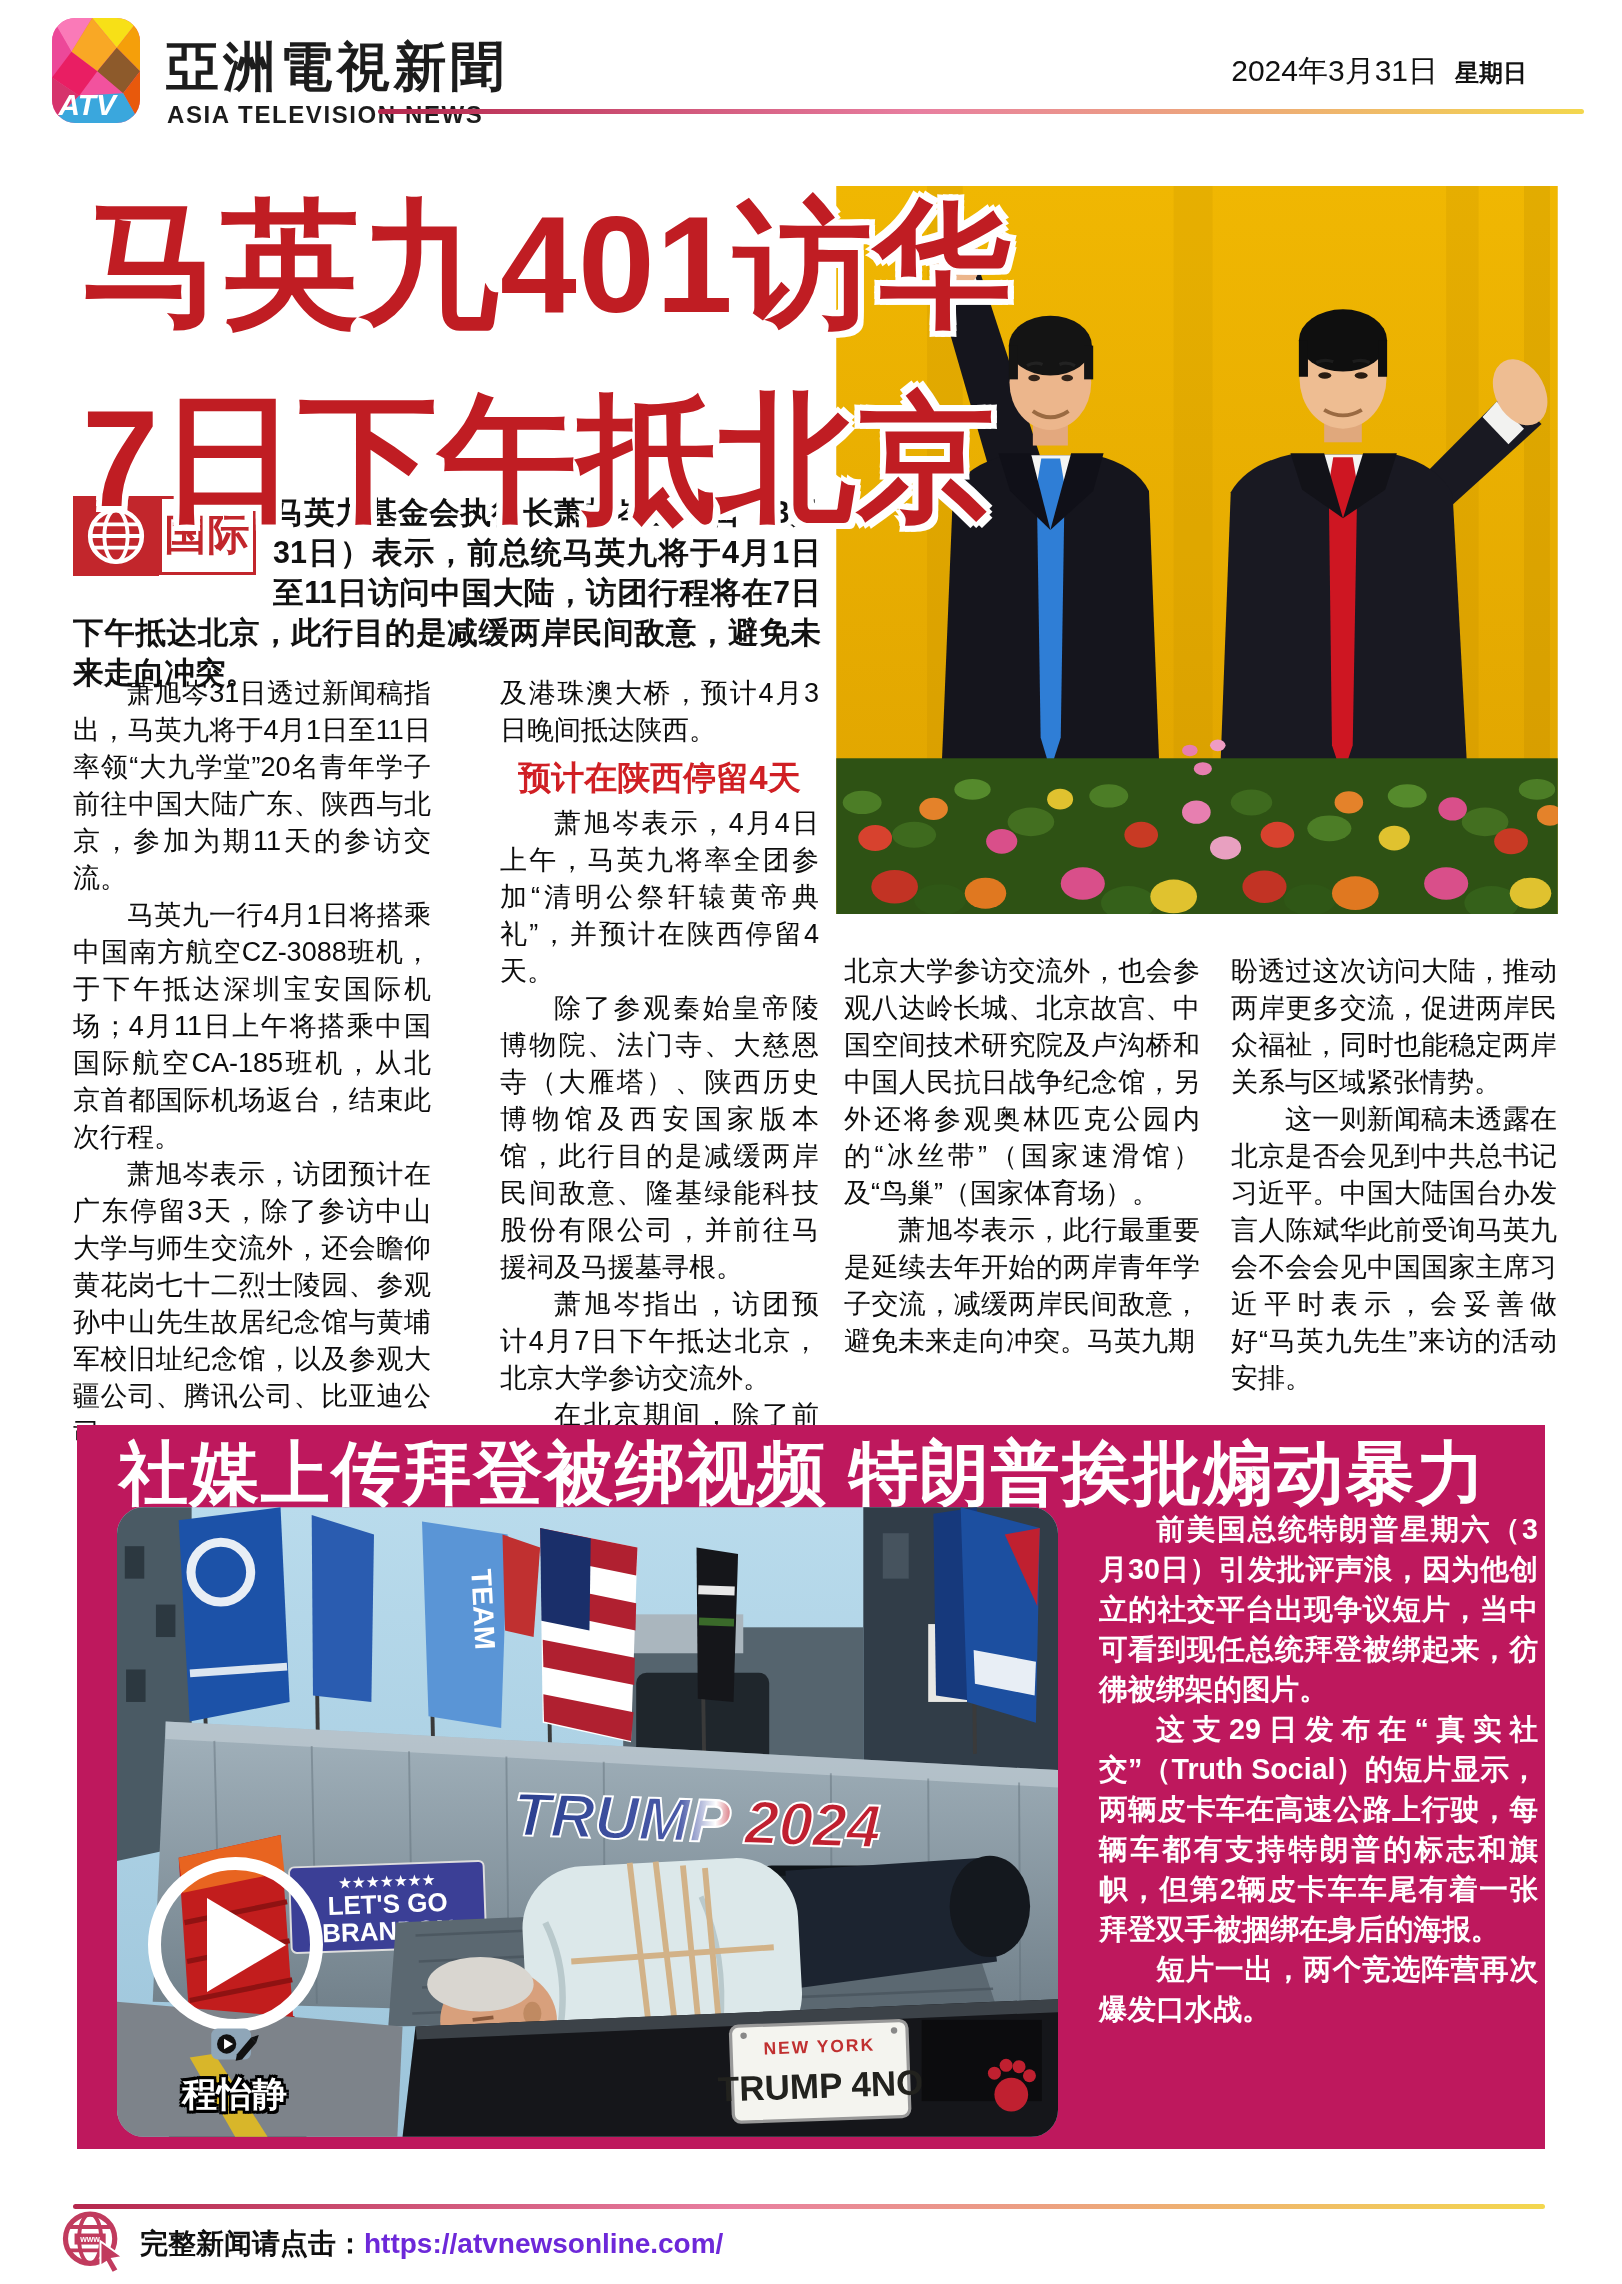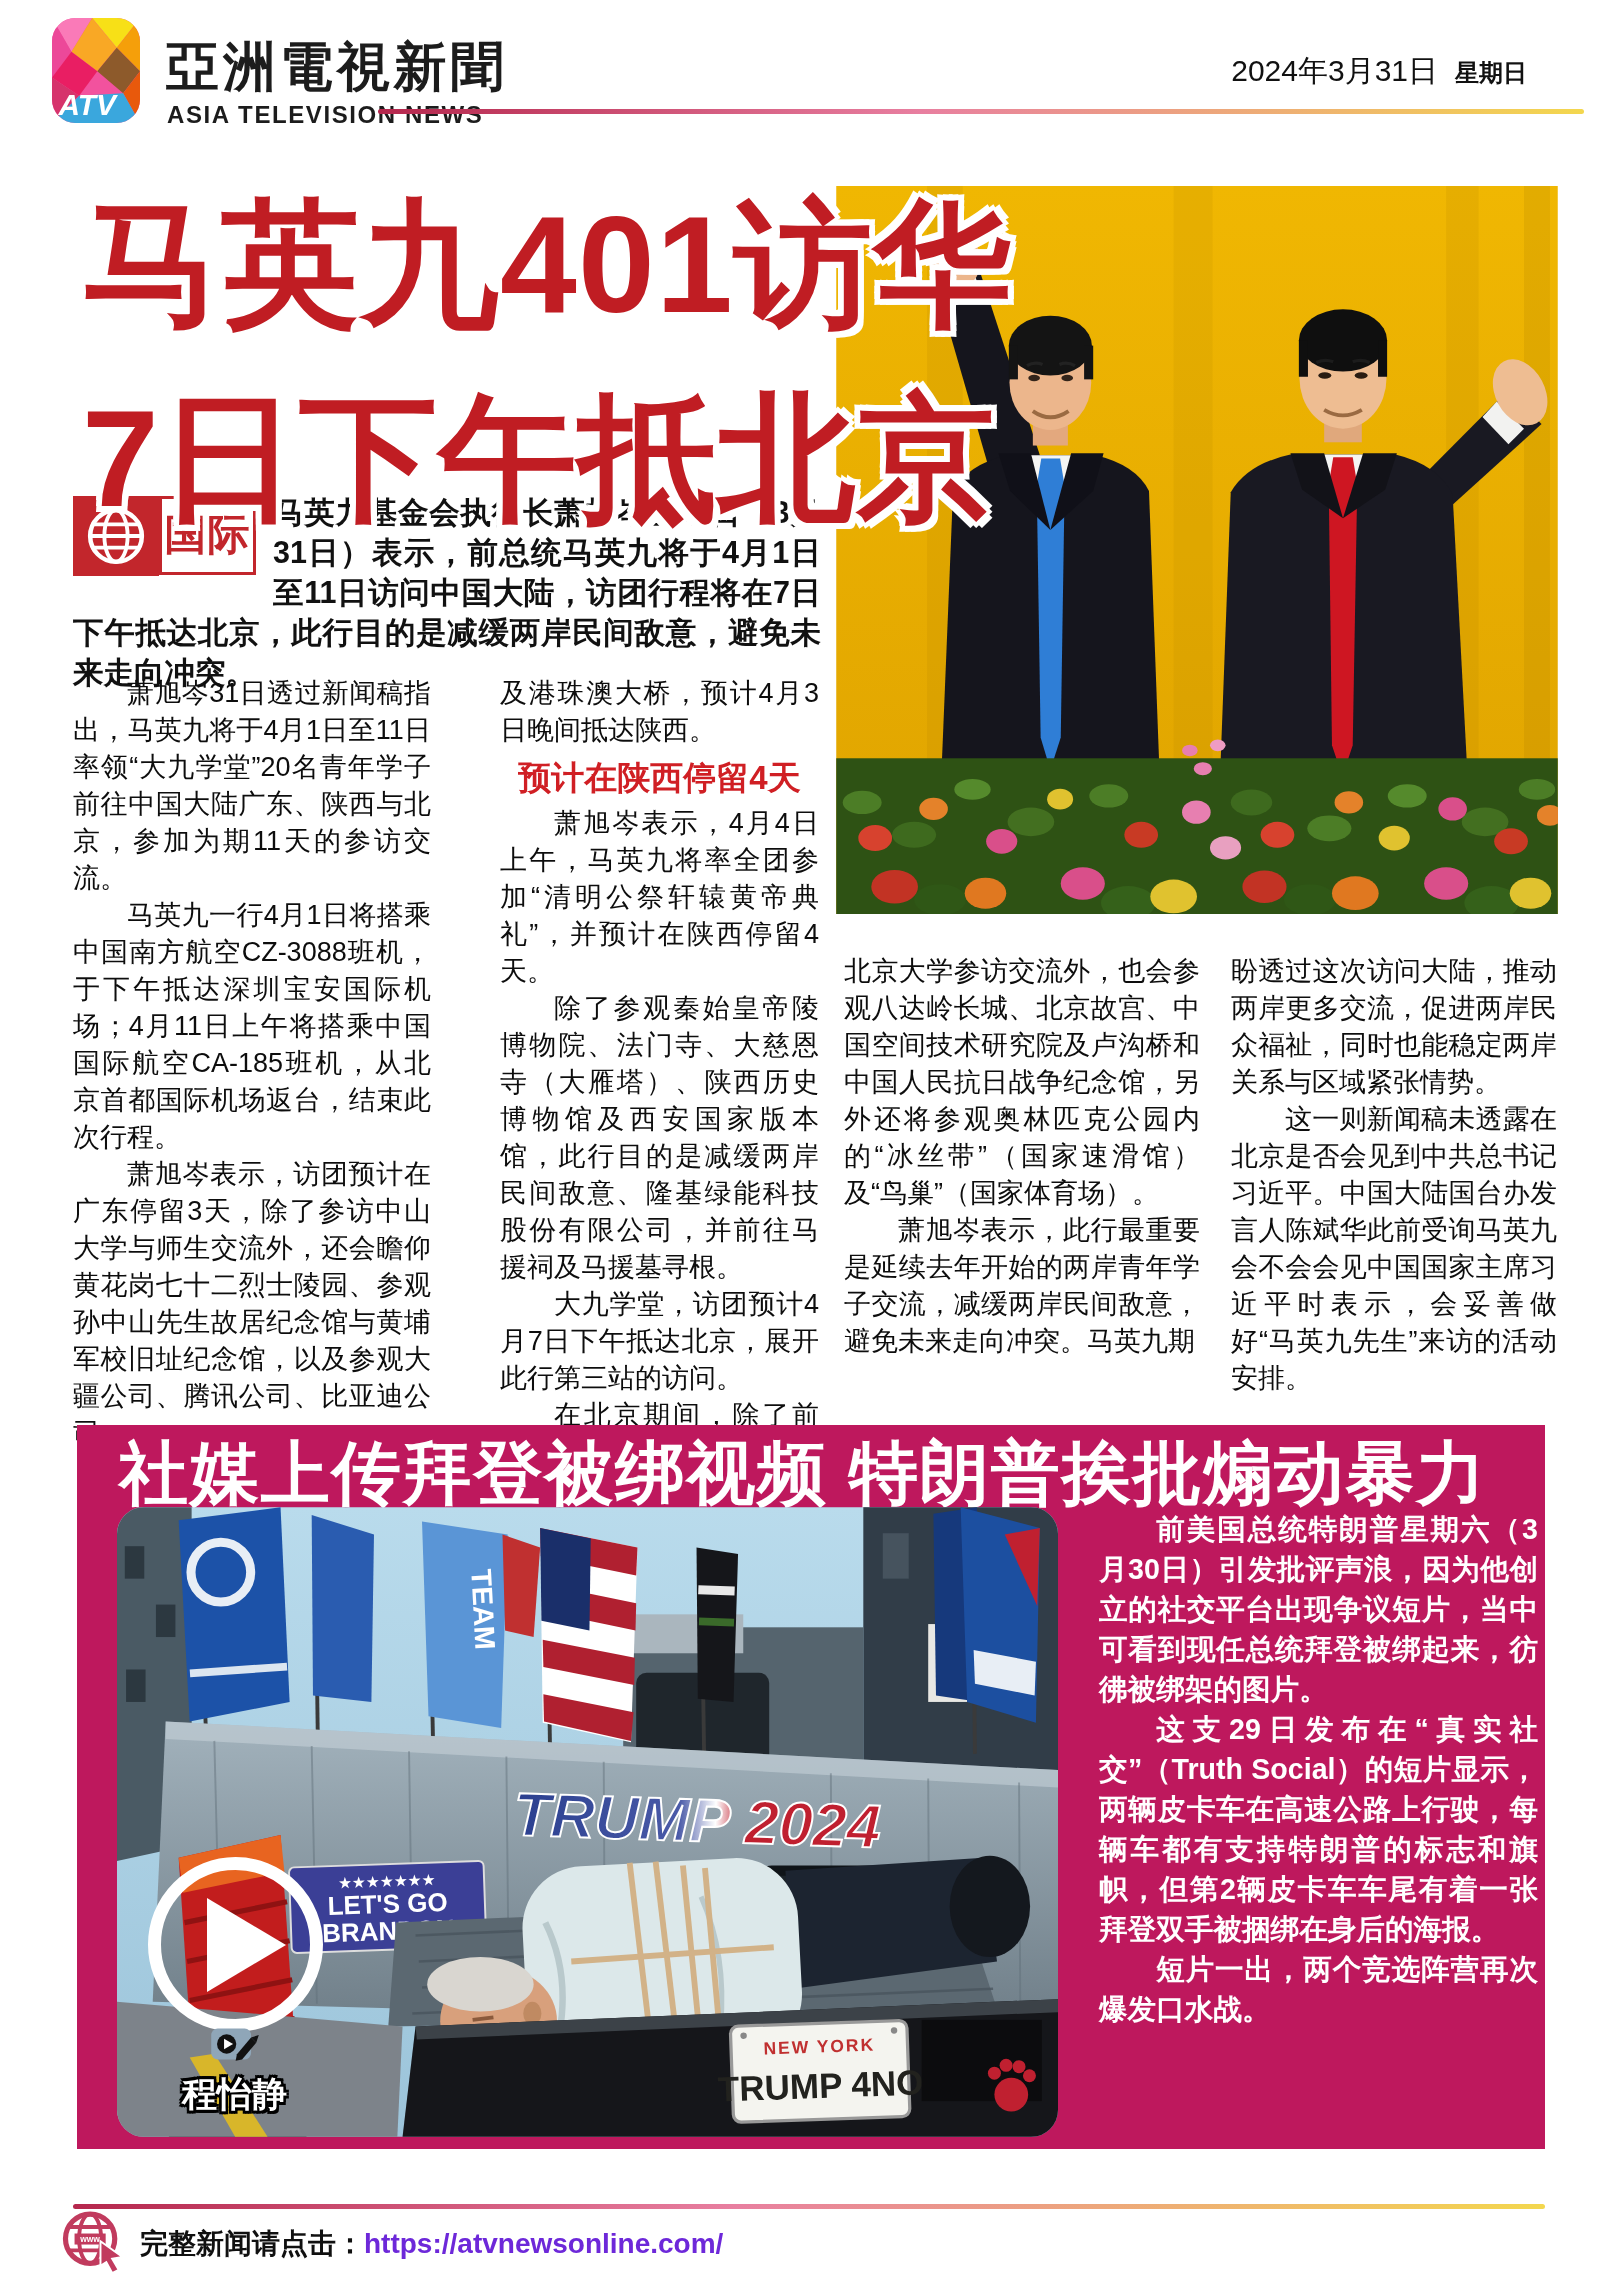--- a/index.html
+++ b/index.html
@@ -216,21 +216,21 @@
   <p class="ind">萧旭岑31日透过新闻稿指出，马英九将于4月1日至11日率领“大九学堂”20名青年学子前往中国大陆广东、陕西与北京，参加为期11天的参访交流。</p>
   <p class="ind">马英九一行4月1日将搭乘中国南方航空CZ-3088班机，于下午抵达深圳宝安国际机场；4月11日上午将搭乘中国国际航空CA-185班机，从北京首都国际机场返台，结束此次行程。</p>
   <p class="ind">萧旭岑表示，访团预计在广东停留3天，除了参访中山大学与师生交流外，还会瞻仰黄花岗七十二烈士陵园、参观孙中山先生故居纪念馆与黄埔军校旧址纪念馆，以及参观大疆公司、腾讯公司、比亚迪公司</p>
 </div>
 
 <div class="abs bodycol" style="left:500px;top:675px;width:319px;">
   <p>及港珠澳大桥，预计4月3日晚间抵达陕西。</p>
   <div class="subhead">预计在陕西停留4天</div>
   <p class="ind">萧旭岑表示，4月4日上午，马英九将率全团参加“清明公祭轩辕黄帝典礼”，并预计在陕西停留4天。</p>
   <p class="ind">除了参观秦始皇帝陵博物院、法门寺、大慈恩寺（大雁塔）、陕西历史博物馆及西安国家版本馆，此行目的是减缓两岸民间敌意、隆基绿能科技股份有限公司，并前往马援祠及马援墓寻根。</p>
-  <p class="ind">大九学堂，访团预计4月7日下午抵达北京，展开此行第三站的访问。</p>
+  <p class="ind">萧旭岑指出，访团预计4月7日下午抵达北京，北京大学参访交流外。</p>
   <p class="ind">在北京期间，除了前往</p>
 </div>
 
 <div class="abs bodycol" style="left:844px;top:953px;width:356px;">
   <p>北京大学参访交流外，也会参观八达岭长城、北京故宫、中国空间技术研究院及卢沟桥和中国人民抗日战争纪念馆，另外还将参观奥林匹克公园内的“冰丝带”（国家速滑馆）及“鸟巢”（国家体育场）。</p>
   <p class="ind">萧旭岑表示，此行最重要是延续去年开始的两岸青年学子交流，减缓两岸民间敌意，避免未来走向冲突。马英九期</p>
 </div>
 
 <div class="abs bodycol" style="left:1231px;top:953px;width:326px;">
   <p>盼透过这次访问大陆，推动两岸更多交流，促进两岸民众福祉，同时也能稳定两岸关系与区域紧张情势。</p>

